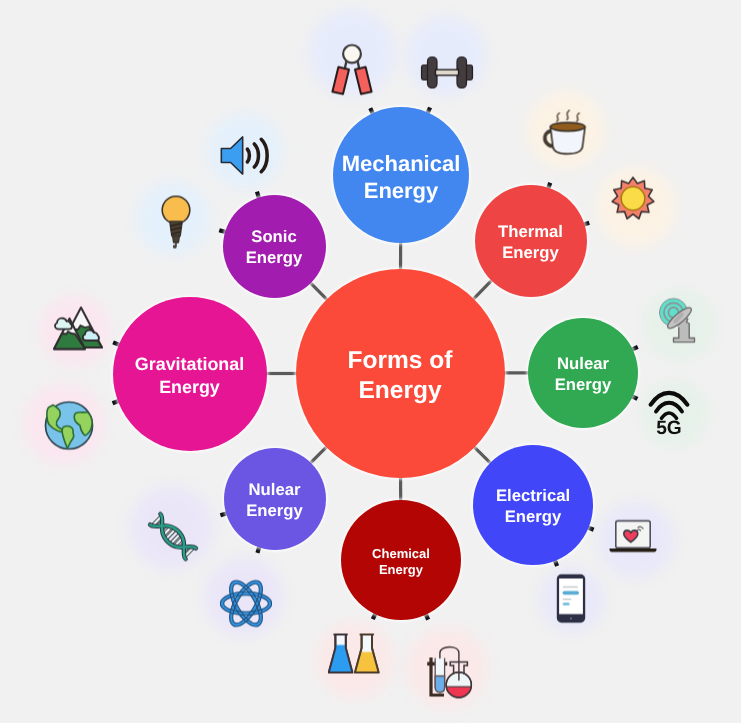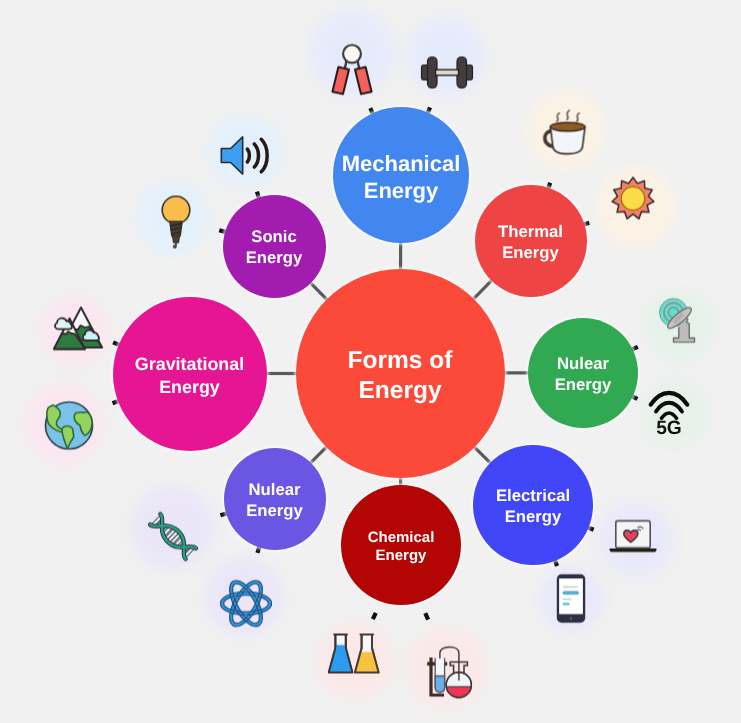--- a/index.html
+++ b/index.html
@@ -98,21 +98,21 @@
       </span>
     </div>
 
     <div class="node" id="node-electrical" style="left: 473px; top: 445px; width: 120px; height: 120px; background: rgb(65, 70, 249); font-size: 16.7px; line-height: 1.23; padding-top: 4px;">
       <span>
         <div>Electrical</div>
         <div>Energy</div>
       </span>
     </div>
 
-    <div class="node" id="node-chemical" style="left: 341px; top: 485px; width: 120px; height: 120px; background: rgb(178, 5, 4); font-size: 15px; line-height: 1.23; padding-top: 4px;">
+    <div class="node" id="node-chemical" style="left: 341px; top: 500px; width: 120px; height: 120px; background: rgb(178, 5, 4); font-size: 13px; line-height: 1.23; padding-top: 4px;">
       <span>
         <div>Chemical</div>
         <div>Energy</div>
       </span>
     </div>
 
     <div class="node" id="node-nuclear" style="left: 223.5px; top: 448px; width: 102px; height: 102px; background: rgb(107, 86, 228); font-size: 16.7px; line-height: 1.23; padding-top: 4px;">
       <span>
         <div>Nulear</div>
         <div>Energy</div>

